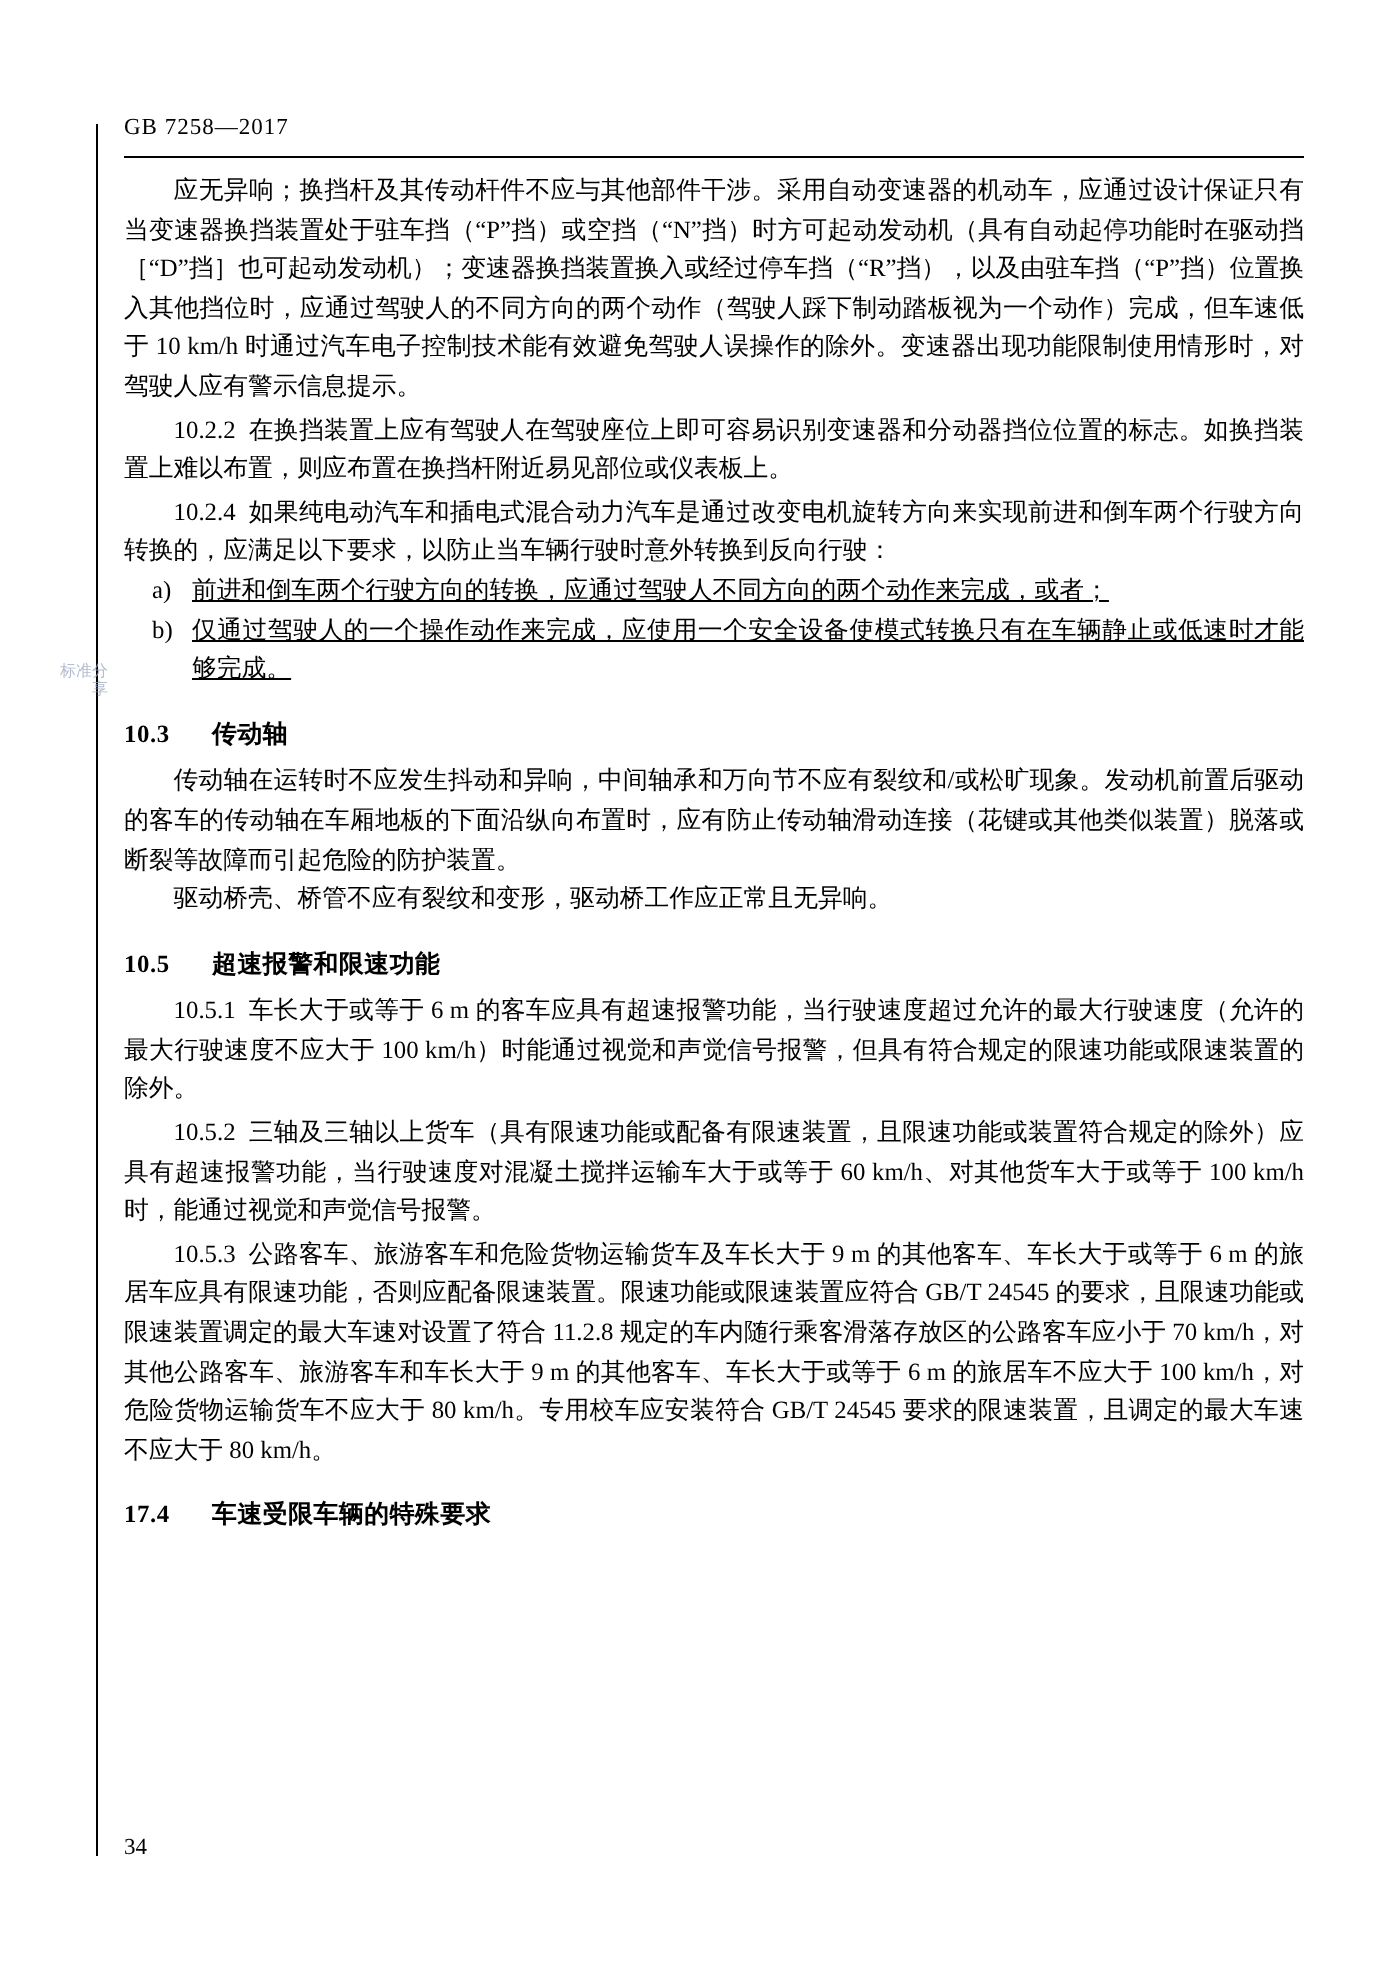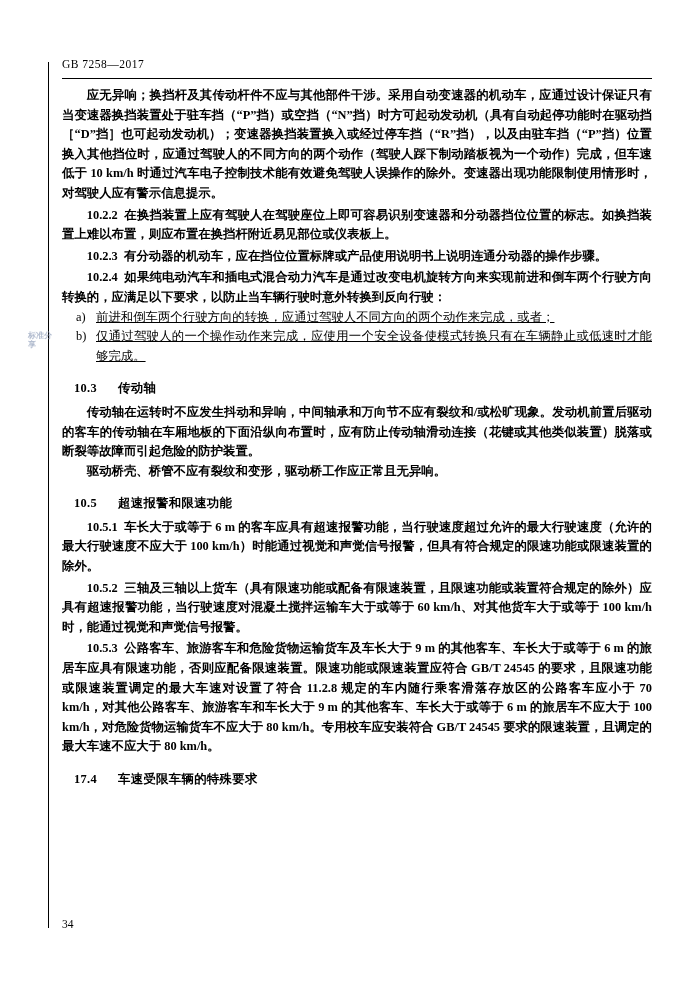--- a/index.html
+++ b/index.html
@@ -50,29 +50,28 @@
   .content {
     position: absolute;
     left: 62px;
     top: 86px;
     width: 590px;
     font-size: 12.4px;
     line-height: 19.6px;
     text-align: justify;
   }
   p {
-    margin: 12px;
+    margin: 0;
     text-indent: 0;
   }
   .para {
     margin: 0;
   }
   .indent2 {
     text-indent: 24.8px;
-    font-weight: bold;
   }
   .sec-head {
     font-weight: bold;
     margin-top: 13px;
     margin-bottom: 4px;
     letter-spacing: 0.3px;
   }
   .sec-head .num {
     display: inline-block;
     min-width: 44px;
@@ -109,45 +108,43 @@
   }
   .stamp {
     position: absolute;
     left: 28px;
     top: 331px;
     width: 26px;
     height: 26px;
     color: #9aa7c0;
     font-size: 8px;
     line-height: 9px;
-    text-align: left;
+    text-align: right;
     opacity: 0.75;
     font-family: "Liberation Sans", sans-serif;
-    font-weight: bold;
   }
 </style>
 </head>
 <body>
 
 <div class="page">
 
   <div class="left-rule"></div>
 
   <div class="header">GB 7258—2017</div>
   <div class="header-rule"></div>
 
   <div class="stamp">标准分享</div>
 
   <div class="content">
 
     <p class="para indent2">应无异响；换挡杆及其传动杆件不应与其他部件干涉。采用自动变速器的机动车，应通过设计保证只有当变速器换挡装置处于驻车挡（“P”挡）或空挡（“N”挡）时方可起动发动机（具有自动起停功能时在驱动挡［“D”挡］也可起动发动机）；变速器换挡装置换入或经过停车挡（“R”挡），以及由驻车挡（“P”挡）位置换入其他挡位时，应通过驾驶人的不同方向的两个动作（驾驶人踩下制动踏板视为一个动作）完成，但车速低于 10 km/h 时通过汽车电子控制技术能有效避免驾驶人误操作的除外。变速器出现功能限制使用情形时，对驾驶人应有警示信息提示。</p>
 
     <p class="para indent2 sub-para"><span>10.2.2</span>&nbsp;&nbsp;<span>在换挡装置上应有驾驶人在驾驶座位上即可容易识别变速器和分动器挡位位置的标志。如换挡装置上难以布置，则应布置在换挡杆附近易见部位或仪表板上。</span></p>
 
-    <p class="para indent2 sub-para"><span>10.2.3</span>&nbsp;&nbsp;<span>有分动器的机动车，应在挡位位置标牌或产品使用说明书上说明连通分动器的操作步骤。</span></p>
 
     <p class="para indent2 sub-para"><span>10.2.4</span>&nbsp;&nbsp;<span>如果纯电动汽车和插电式混合动力汽车是通过改变电机旋转方向来实现前进和倒车两个行驶方向转换的，应满足以下要求，以防止当车辆行驶时意外转换到反向行驶：</span></p>
 
     <div class="list-item">
       <span class="marker">a)</span>
       <span class="text">前进和倒车两个行驶方向的转换，应通过驾驶人不同方向的两个动作来完成，或者；</span>
     </div>
     <div class="list-item">
       <span class="marker">b)</span>
       <span class="text">仅通过驾驶人的一个操作动作来完成，应使用一个安全设备使模式转换只有在车辆静止或低速时才能够完成。</span>

